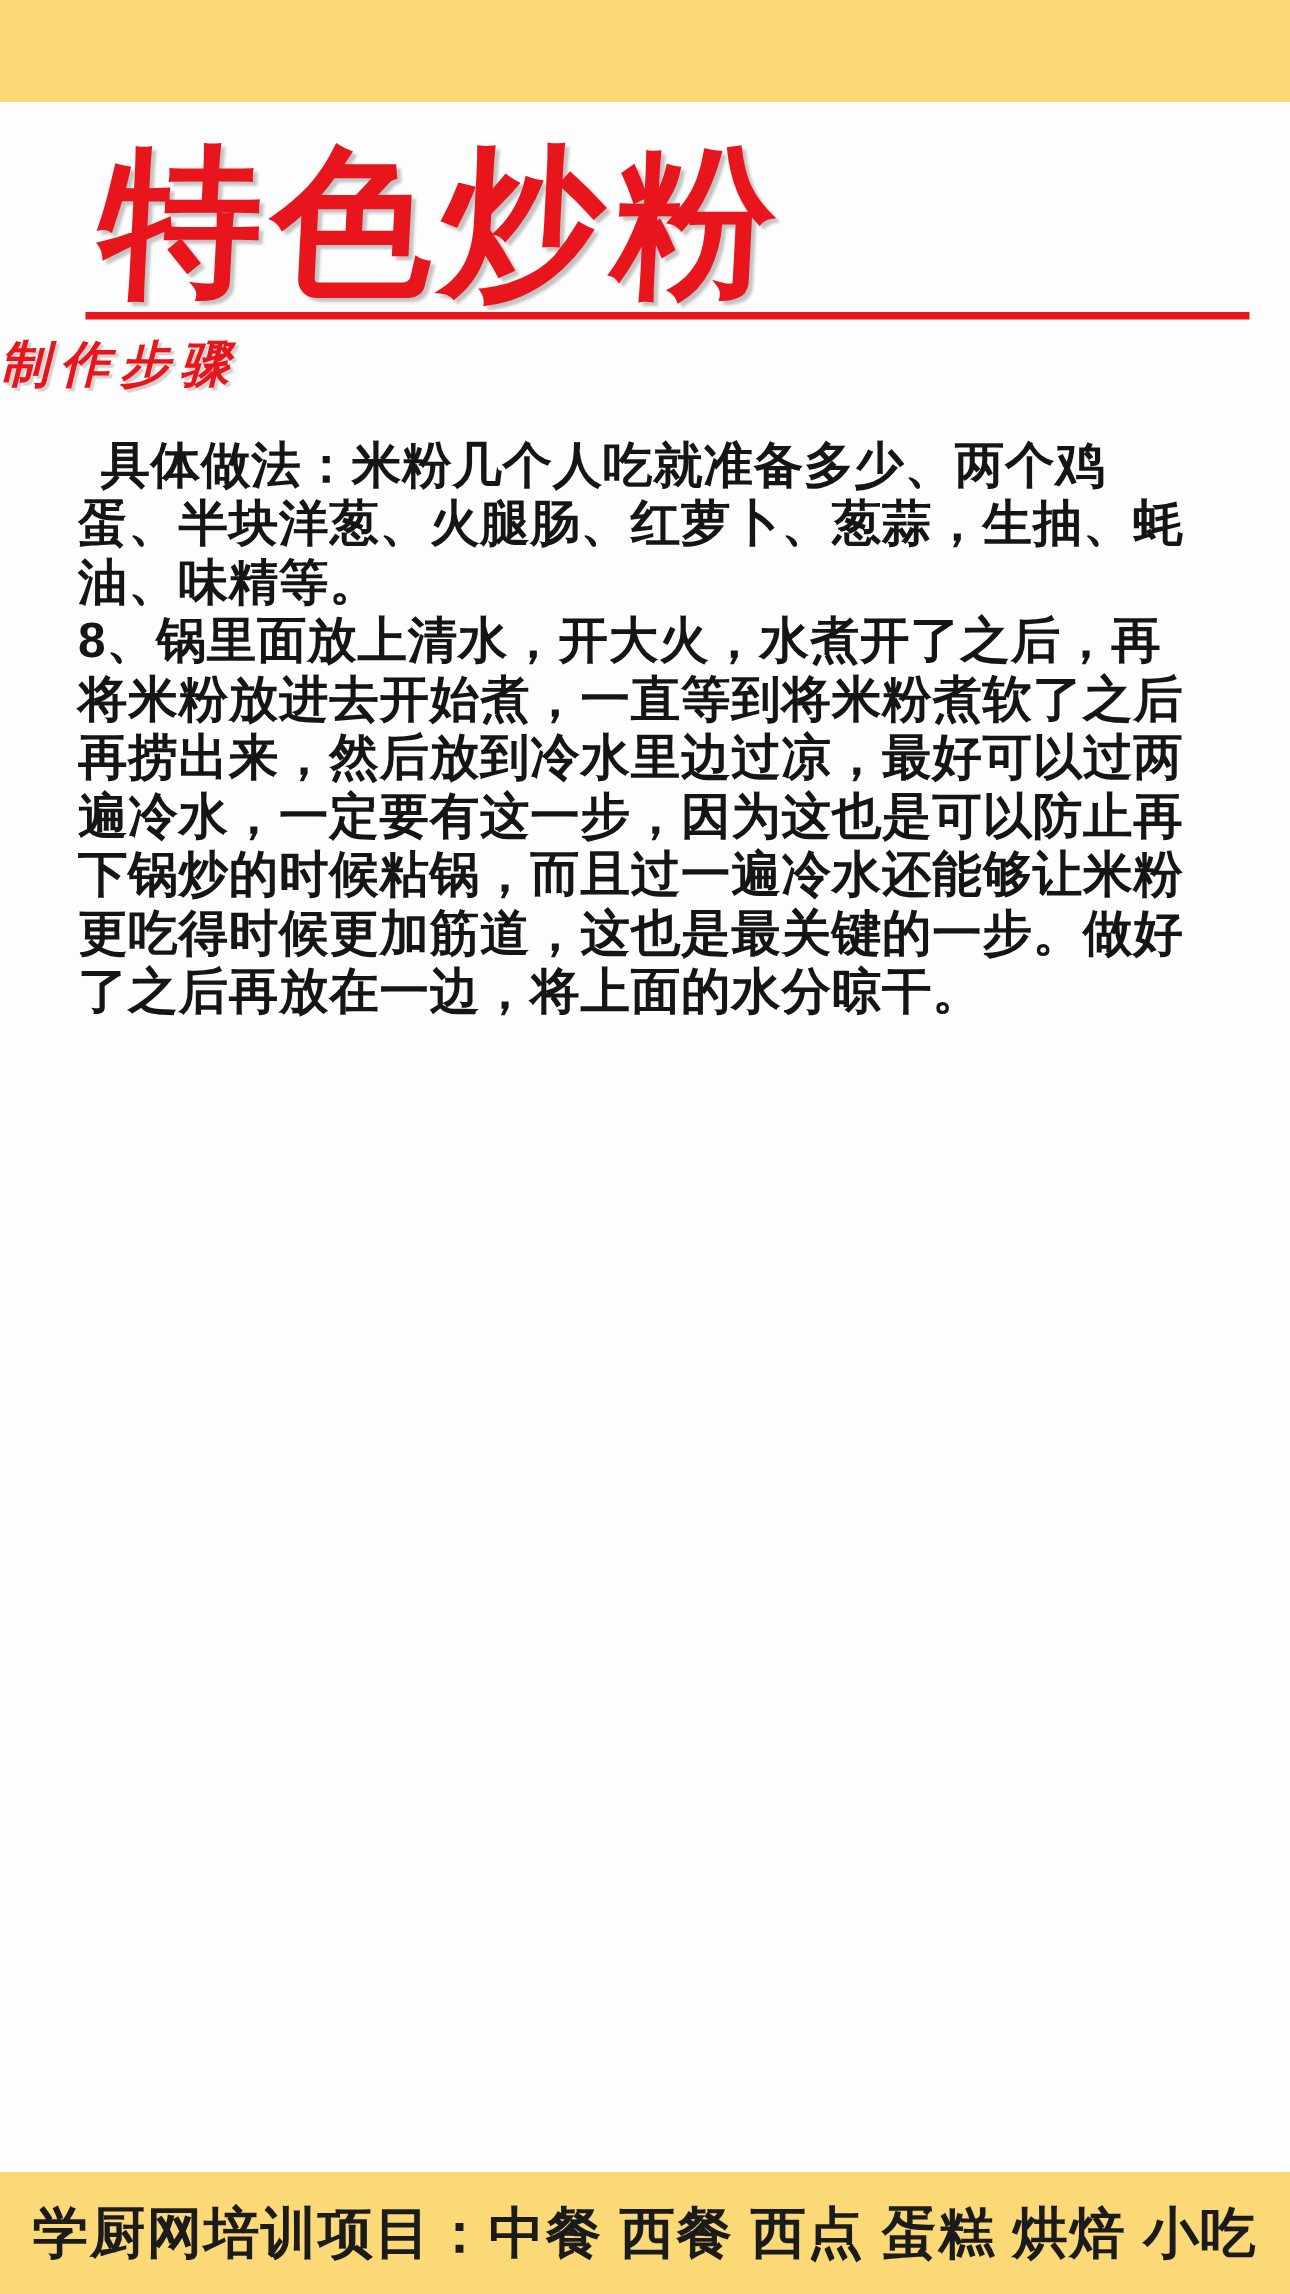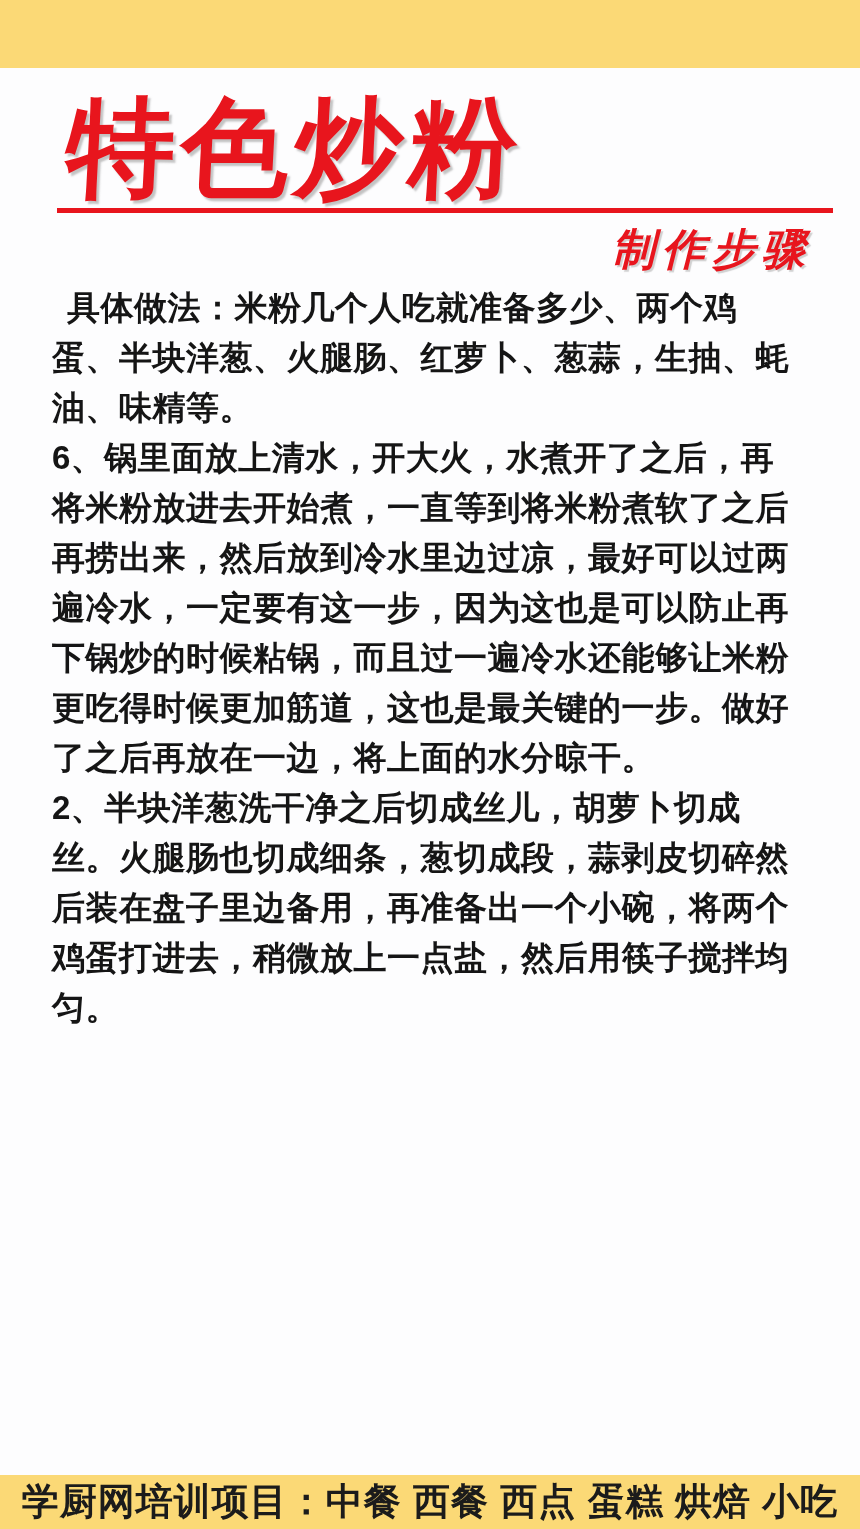--- a/index.html
+++ b/index.html
@@ -16,21 +16,21 @@
   }
   .band {
     width: 100%;
     background: #fbd976;
   }
   .band.top { height: 68px; }
   .band.bottom {
     position: absolute;
     left: 0;
     bottom: 0;
-    height: 54px;
+    height: 81px;
     display: flex;
     align-items: center;
     justify-content: center;
   }
   .footer-text {
     font-size: 37px;
     font-weight: 600;
     letter-spacing: 1px;
     color: #1b1b1b;
     white-space: nowrap;
@@ -48,35 +48,34 @@
     text-shadow: 3px 3px 2px rgba(125,125,125,0.45);
     white-space: nowrap;
   }
   .rule {
     height: 5px;
     background: #e8151d;
     margin: 6px 27px 0 57px;
   }
   .subtitle {
     margin: 8px 48px 0 0;
-    text-align: right;
-    font-size: 43px;
+    font-size: 33px;
     font-weight: 800;
     font-style: italic;
     letter-spacing: 7px;
     color: #e8151d;
     text-shadow: 2px 2px 1px rgba(140,140,140,0.4);
     white-space: nowrap;
   }
   main {
-    margin-top: 4px;
+    margin-top: 24px;
     padding: 0 68px 0 52px;
     color: #151515;
     font-size: 33px;
-    line-height: 50px;
+    line-height: 39px;
     font-weight: 700;
     letter-spacing: 0.5px;
   }
   main p { margin: 0; }
   .intro { text-indent: 15px; }
 </style>
 </head>
 <body>
 
 <div class="page">
@@ -84,21 +83,20 @@
   <div class="band top"></div>
 
   <header>
     <h1 class="title">特色炒粉</h1>
     <div class="rule"></div>
     <div class="subtitle">制作步骤</div>
   </header>
 
   <main>
     <p class="intro">具体做法：米粉几个人吃就准备多少、两个鸡蛋、半块洋葱、火腿肠、红萝卜、葱蒜，生抽、蚝油、味精等。</p>
-    <p>6、锅里面放上清水，开大火，水煮开了之后，再将米粉放进去开始煮，一直等到将米粉煮软了之后再捞出来，然后放到冷水里边过凉，最好可以过两遍冷水，一定要有这一步，因为这也是可以防止再下锅炒的时候粘锅，而且过一遍冷水还能够让米粉更吃得时候更加筋道，这也是最关键的一步。做好了之后再放在一边，将上面的水分晾干。</p>
-    <p>2、半块洋葱洗干净之后切成丝儿，胡萝卜切成丝。火腿肠也切成细条，葱切成段，蒜剥皮切碎然后装在盘子里边备用，再准备出一个小碗，将两个鸡蛋打进去，稍微放上一点盐，然后用筷子搅拌均匀。</p>
+    <p>8、锅里面放上清水，开大火，水煮开了之后，再将米粉放进去开始煮，一直等到将米粉煮软了之后再捞出来，然后放到冷水里边过凉，最好可以过两遍冷水，一定要有这一步，因为这也是可以防止再下锅炒的时候粘锅，而且过一遍冷水还能够让米粉更吃得时候更加筋道，这也是最关键的一步。做好了之后再放在一边，将上面的水分晾干。</p>
   </main>
 
   <footer class="band bottom">
     <span class="footer-text">学厨网培训项目：中餐 西餐 西点 蛋糕 烘焙 小吃</span>
   </footer>
 
 </div>
 
 </body></html>

